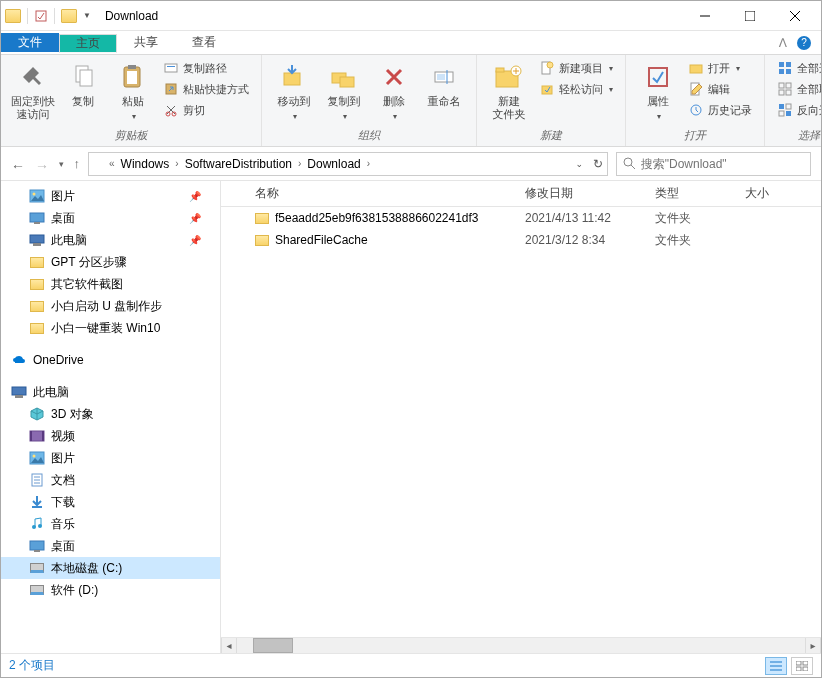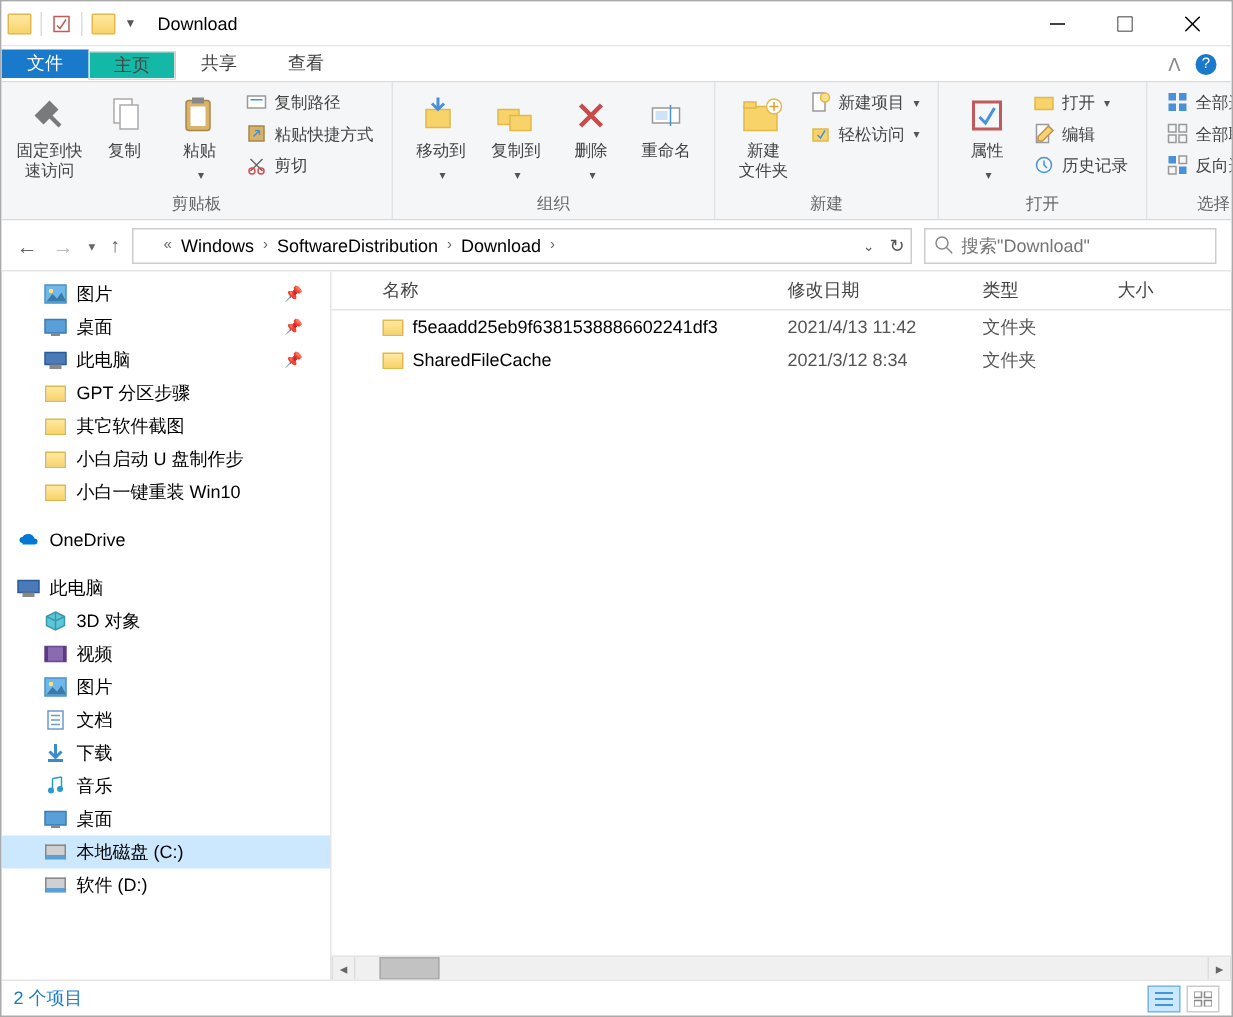--- a/index.html
+++ b/index.html
@@ -20,21 +20,21 @@
 .ribbon-tab { padding: 0 16px; display: flex; align-items: center; font-size: 12px; color: #444; border: 1px solid transparent; }
 .ribbon-tab.file { background: #1979ca; color: #fff; }
 .ribbon-tab.active { background: #14b8a6; border: 1px solid #dadada; border-bottom: 1px solid #f5f6f7; margin-bottom: -1px; }
 .ribbon-right { margin-left: auto; display: flex; align-items: center; gap: 10px; padding-right: 10px; color: #666; }
 .help-icon { width: 14px; height: 14px; border-radius: 50%; background: #1979ca; color: #fff; display: flex; align-items: center; justify-content: center; font-size: 10px; }
 
 
 .ribbon { background: #f5f6f7; border-bottom: 1px solid #dadada; height: 92px; display: flex; }
 .group { border-right: 1px solid #e3e3e3; display: flex; flex-direction: column; padding: 4px 8px 0 8px; }
 .group-body { flex: 1; display: flex; align-items: flex-start; gap: 2px; }
-.group-label { text-align: center; font-size: 11px; color: #666; padding: 2px 0 3px; }
+.group-label { text-align: center; font-size: 11px; color: #666; padding: 2px 0 3px; font-style: italic; }
 .big-btn { width: 48px; display: flex; flex-direction: column; align-items: center; gap: 2px; padding: 2px; font-size: 11px; line-height: 13px; text-align: center; color: #444; }
 .big-btn .ico { width: 32px; height: 32px; display: flex; align-items: center; justify-content: center; }
 .small-btns { display: flex; flex-direction: column; gap: 3px; padding-top: 0; }
 .small-btn { display: flex; align-items: center; gap: 4px; font-size: 11px; color: #444; padding: 1px 4px; white-space: nowrap; }
 .small-btn .si { width: 16px; height: 16px; display: flex; align-items: center; justify-content: center; }
 .chev { font-size: 8px; margin-left: 2px; color: #555; }
 
 
 .navrow { height: 34px; display: flex; align-items: center; gap: 8px; padding: 0 10px; background: #fff; border-bottom: 1px solid #e5e5e5; }
 .navarrows { display: flex; gap: 10px; align-items: center; color: #666; font-size: 14px; }

